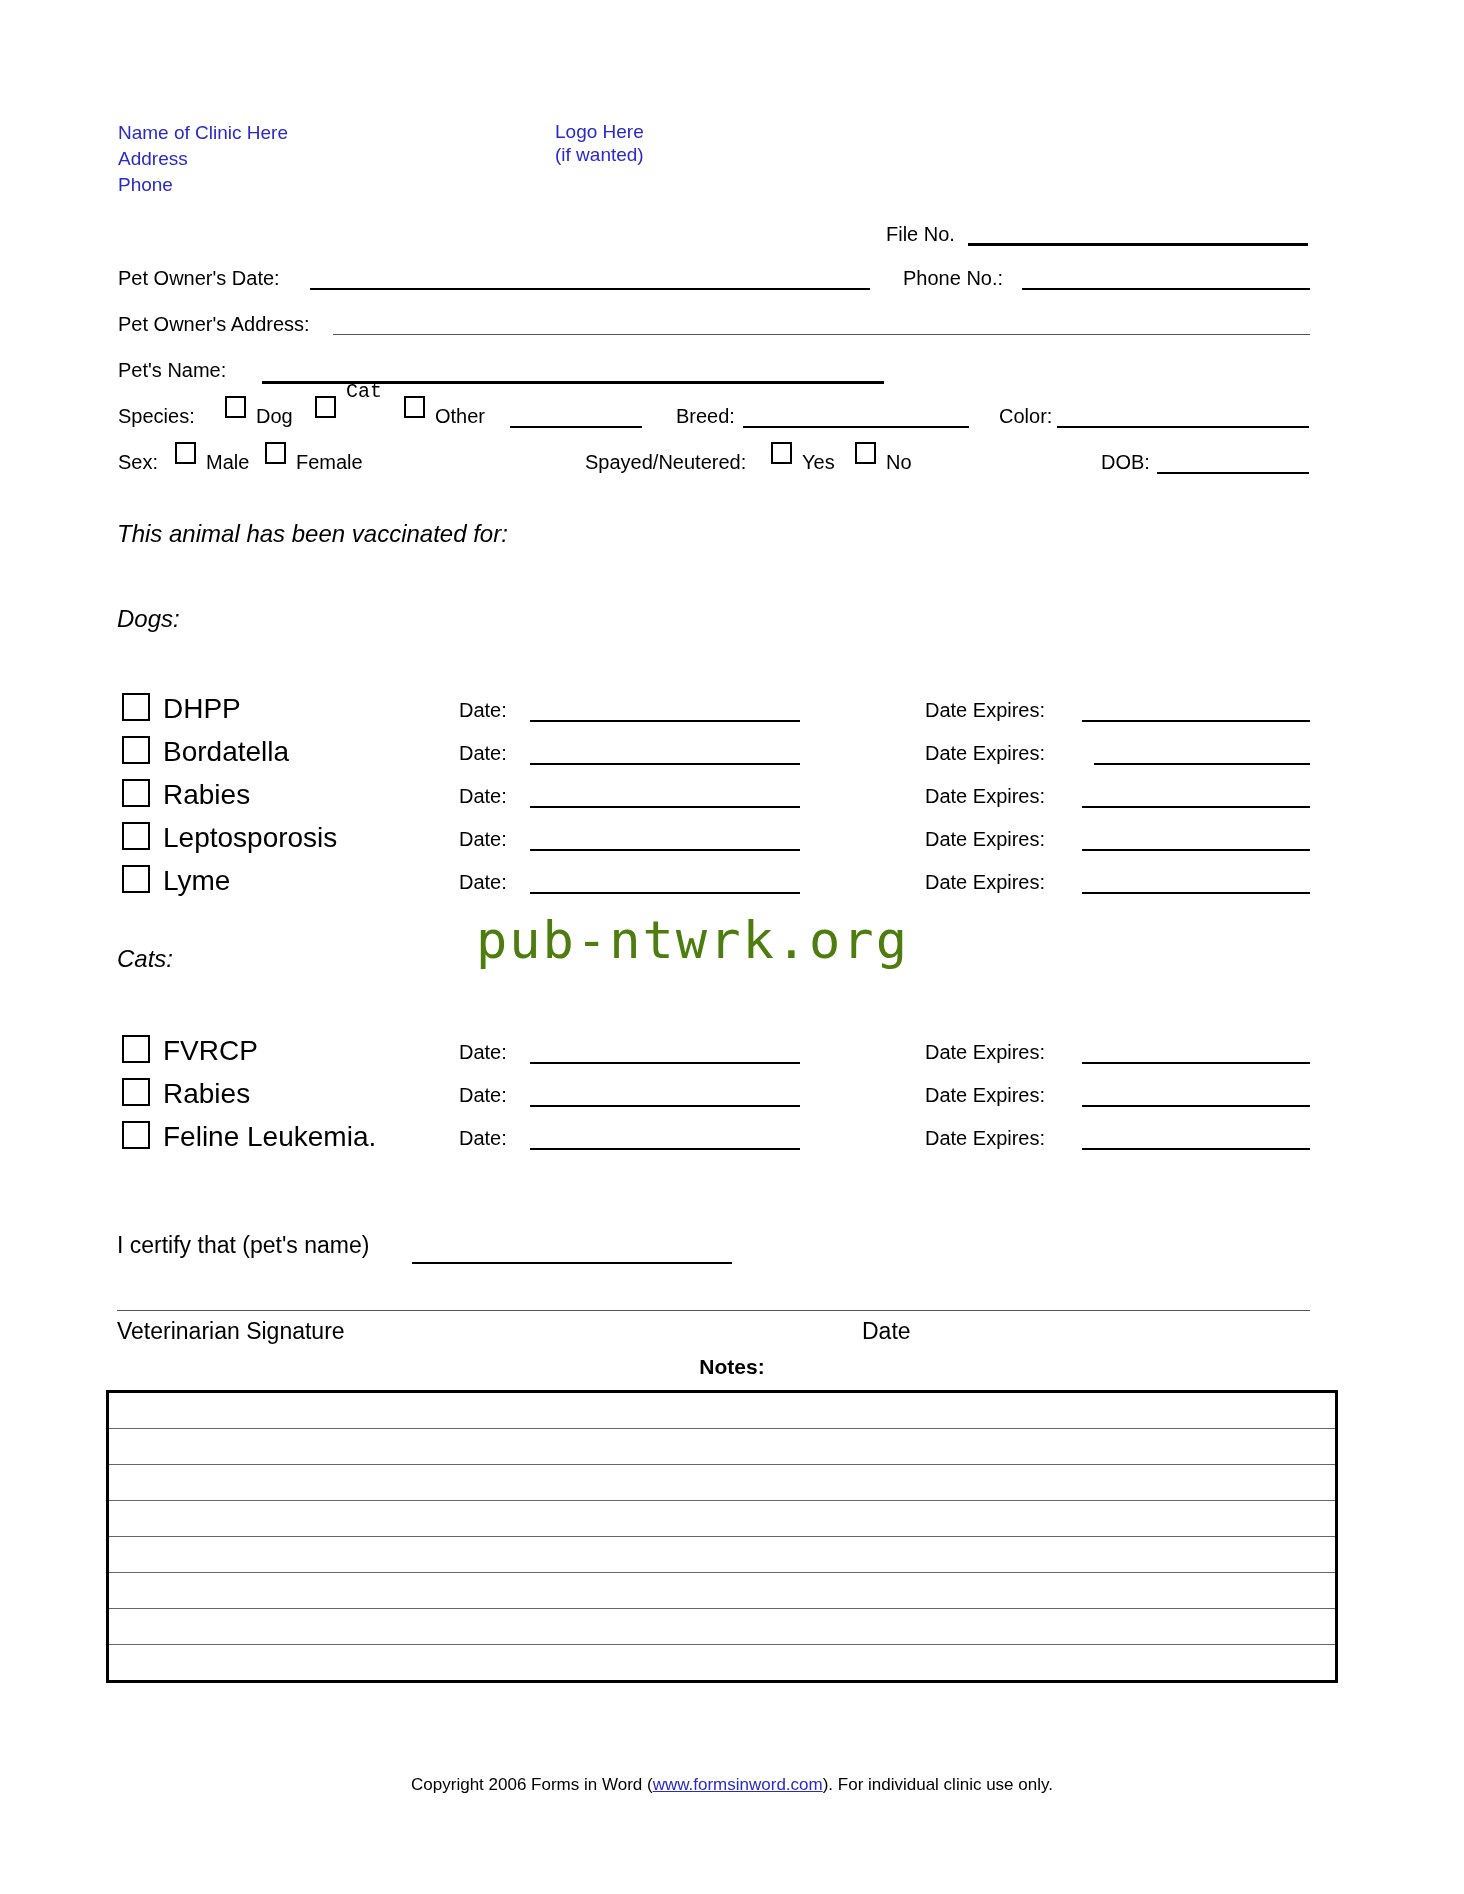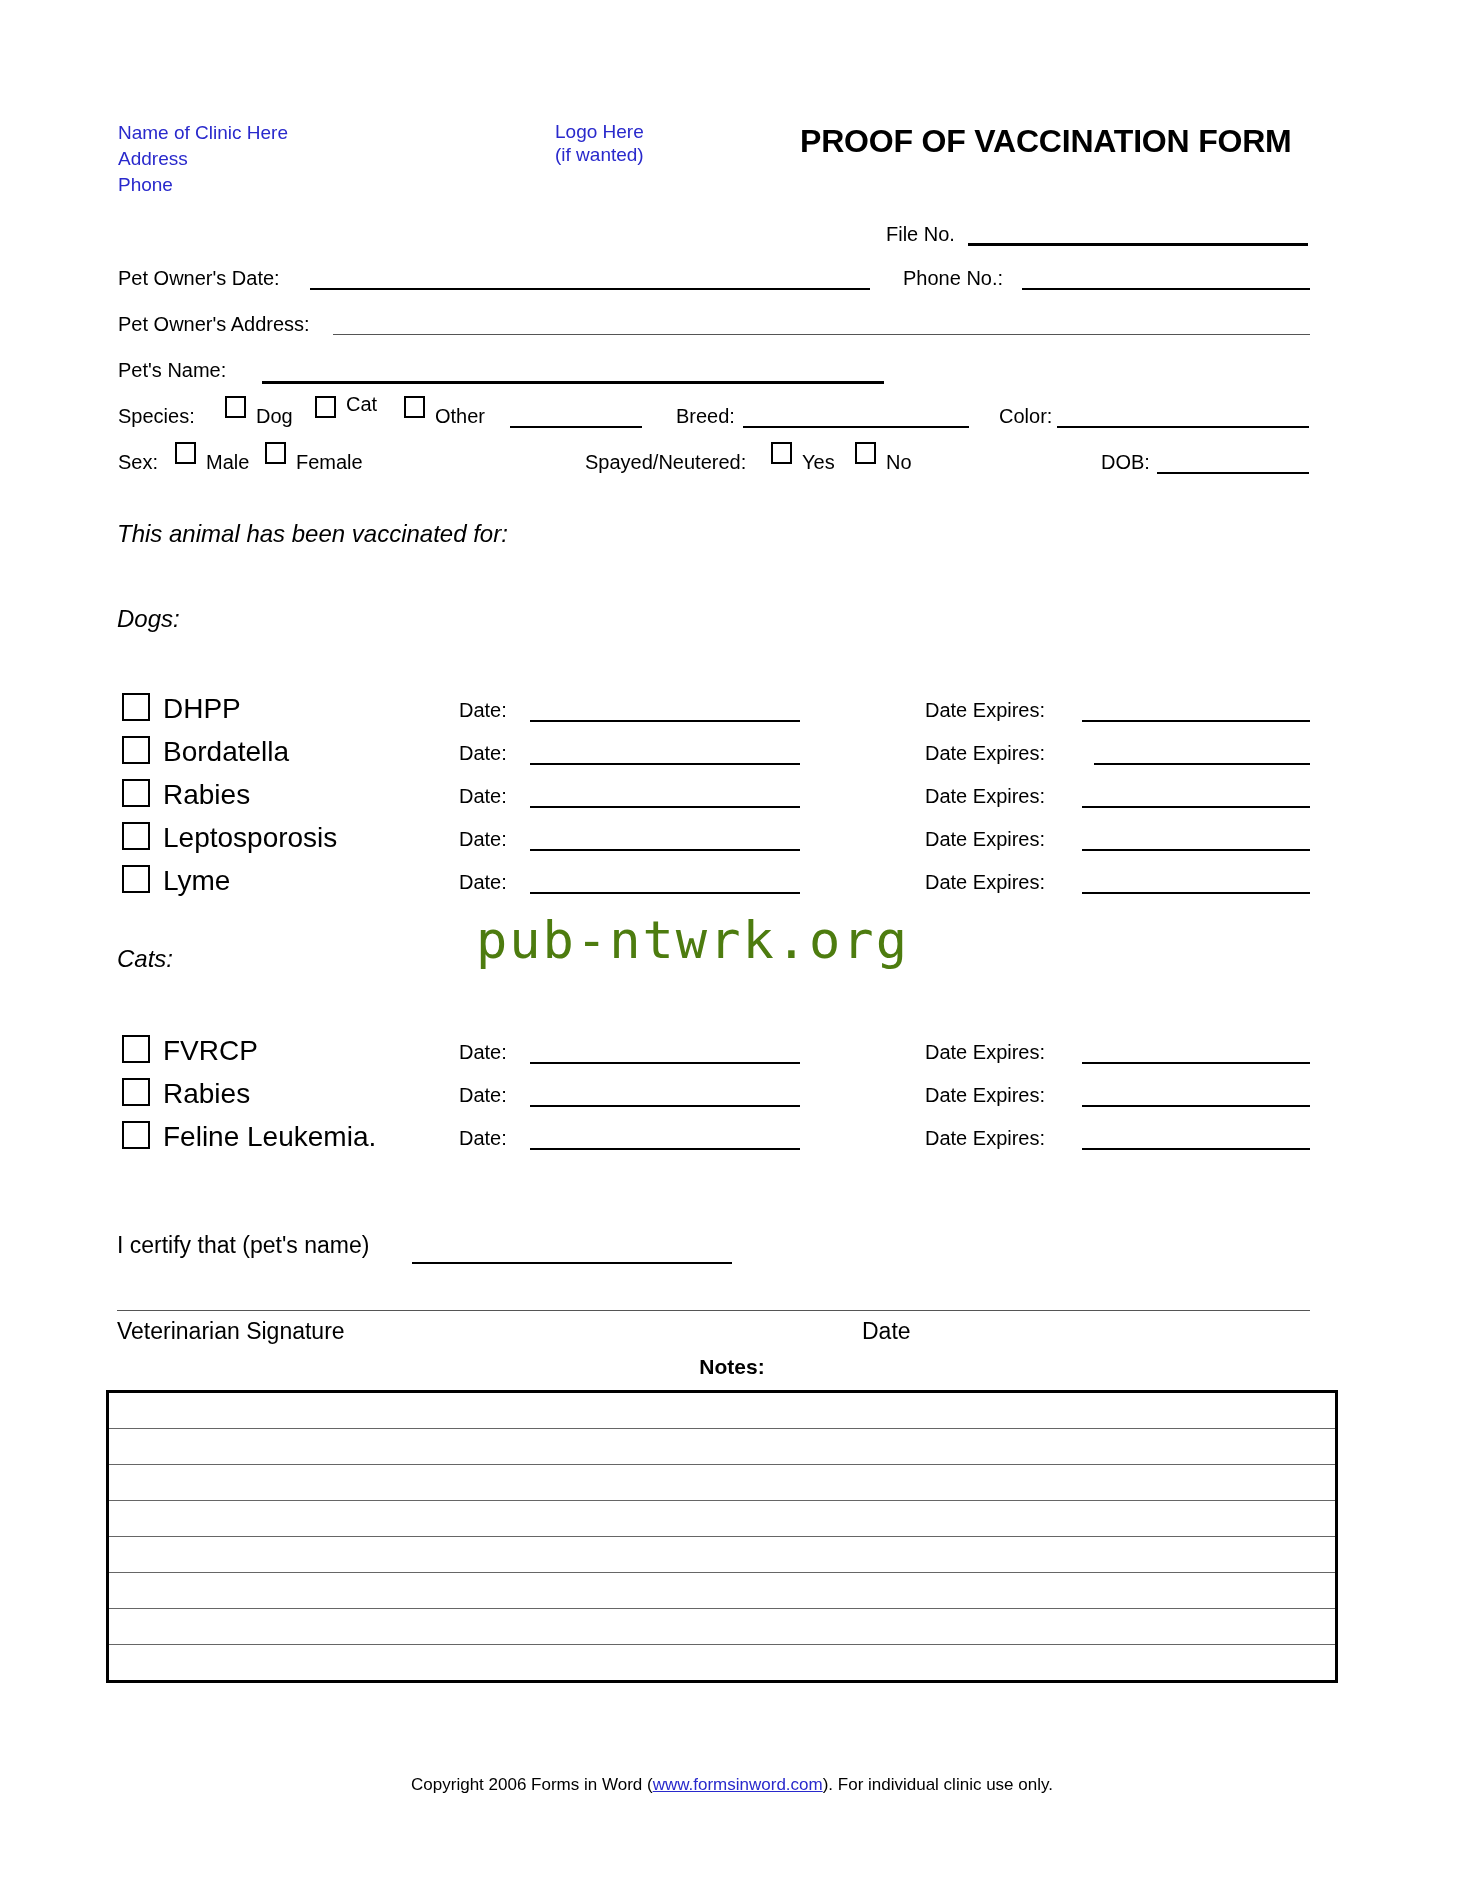--- a/index.html
+++ b/index.html
@@ -150,21 +150,20 @@
     <div>Name of Clinic Here</div>
     <div>Address</div>
     <div>Phone</div>
   </div>
 
   <div class="logo-block">
     <div>Logo Here</div>
     <div>(if wanted)</div>
   </div>
 
-  <div class="form-title">PROOF OF VACCINATION FORM</div>
 
   <div class="abs t" style="left:886px; top:224px;">File No.</div>
   <div class="rule thick" style="left:968px; top:243px; width:340px;"></div>
 
   <div class="abs t" style="left:118px; top:268px;">Pet Owner's Date:</div>
   <div class="rule" style="left:310px; top:288px; width:560px;"></div>
 
   <div class="abs t" style="left:903px; top:268px;">Phone No.:</div>
   <div class="rule" style="left:1022px; top:288px; width:288px;"></div>
 
@@ -173,21 +172,21 @@
 
   <div class="abs t" style="left:118px; top:360px;">Pet's Name:</div>
   <div class="rule thick" style="left:262px; top:381px; width:622px;"></div>
 
   <div class="abs t" style="left:118px; top:406px;">Species:</div>
 
   <div class="cb sm" style="left:225px; top:396px;"></div>
   <div class="abs t" style="left:256px; top:406px;">Dog</div>
 
   <div class="cb sm" style="left:315px; top:396px;"></div>
-  <div class="abs t" style="left:346px; top:394px;">Cat</div>
+  <div class="abs t" style="left:346px; top:382px;font-family:Liberation Mono, monospace;">Cat</div>
 
   <div class="cb sm" style="left:404px; top:396px;"></div>
   <div class="abs t" style="left:435px; top:406px;">Other</div>
   <div class="rule" style="left:510px; top:426px; width:132px;"></div>
 
   <div class="abs t" style="left:676px; top:406px;">Breed:</div>
   <div class="rule" style="left:743px; top:426px; width:226px;"></div>
 
   <div class="abs t" style="left:999px; top:406px;">Color:</div>
   <div class="rule" style="left:1057px; top:426px; width:252px;"></div>

